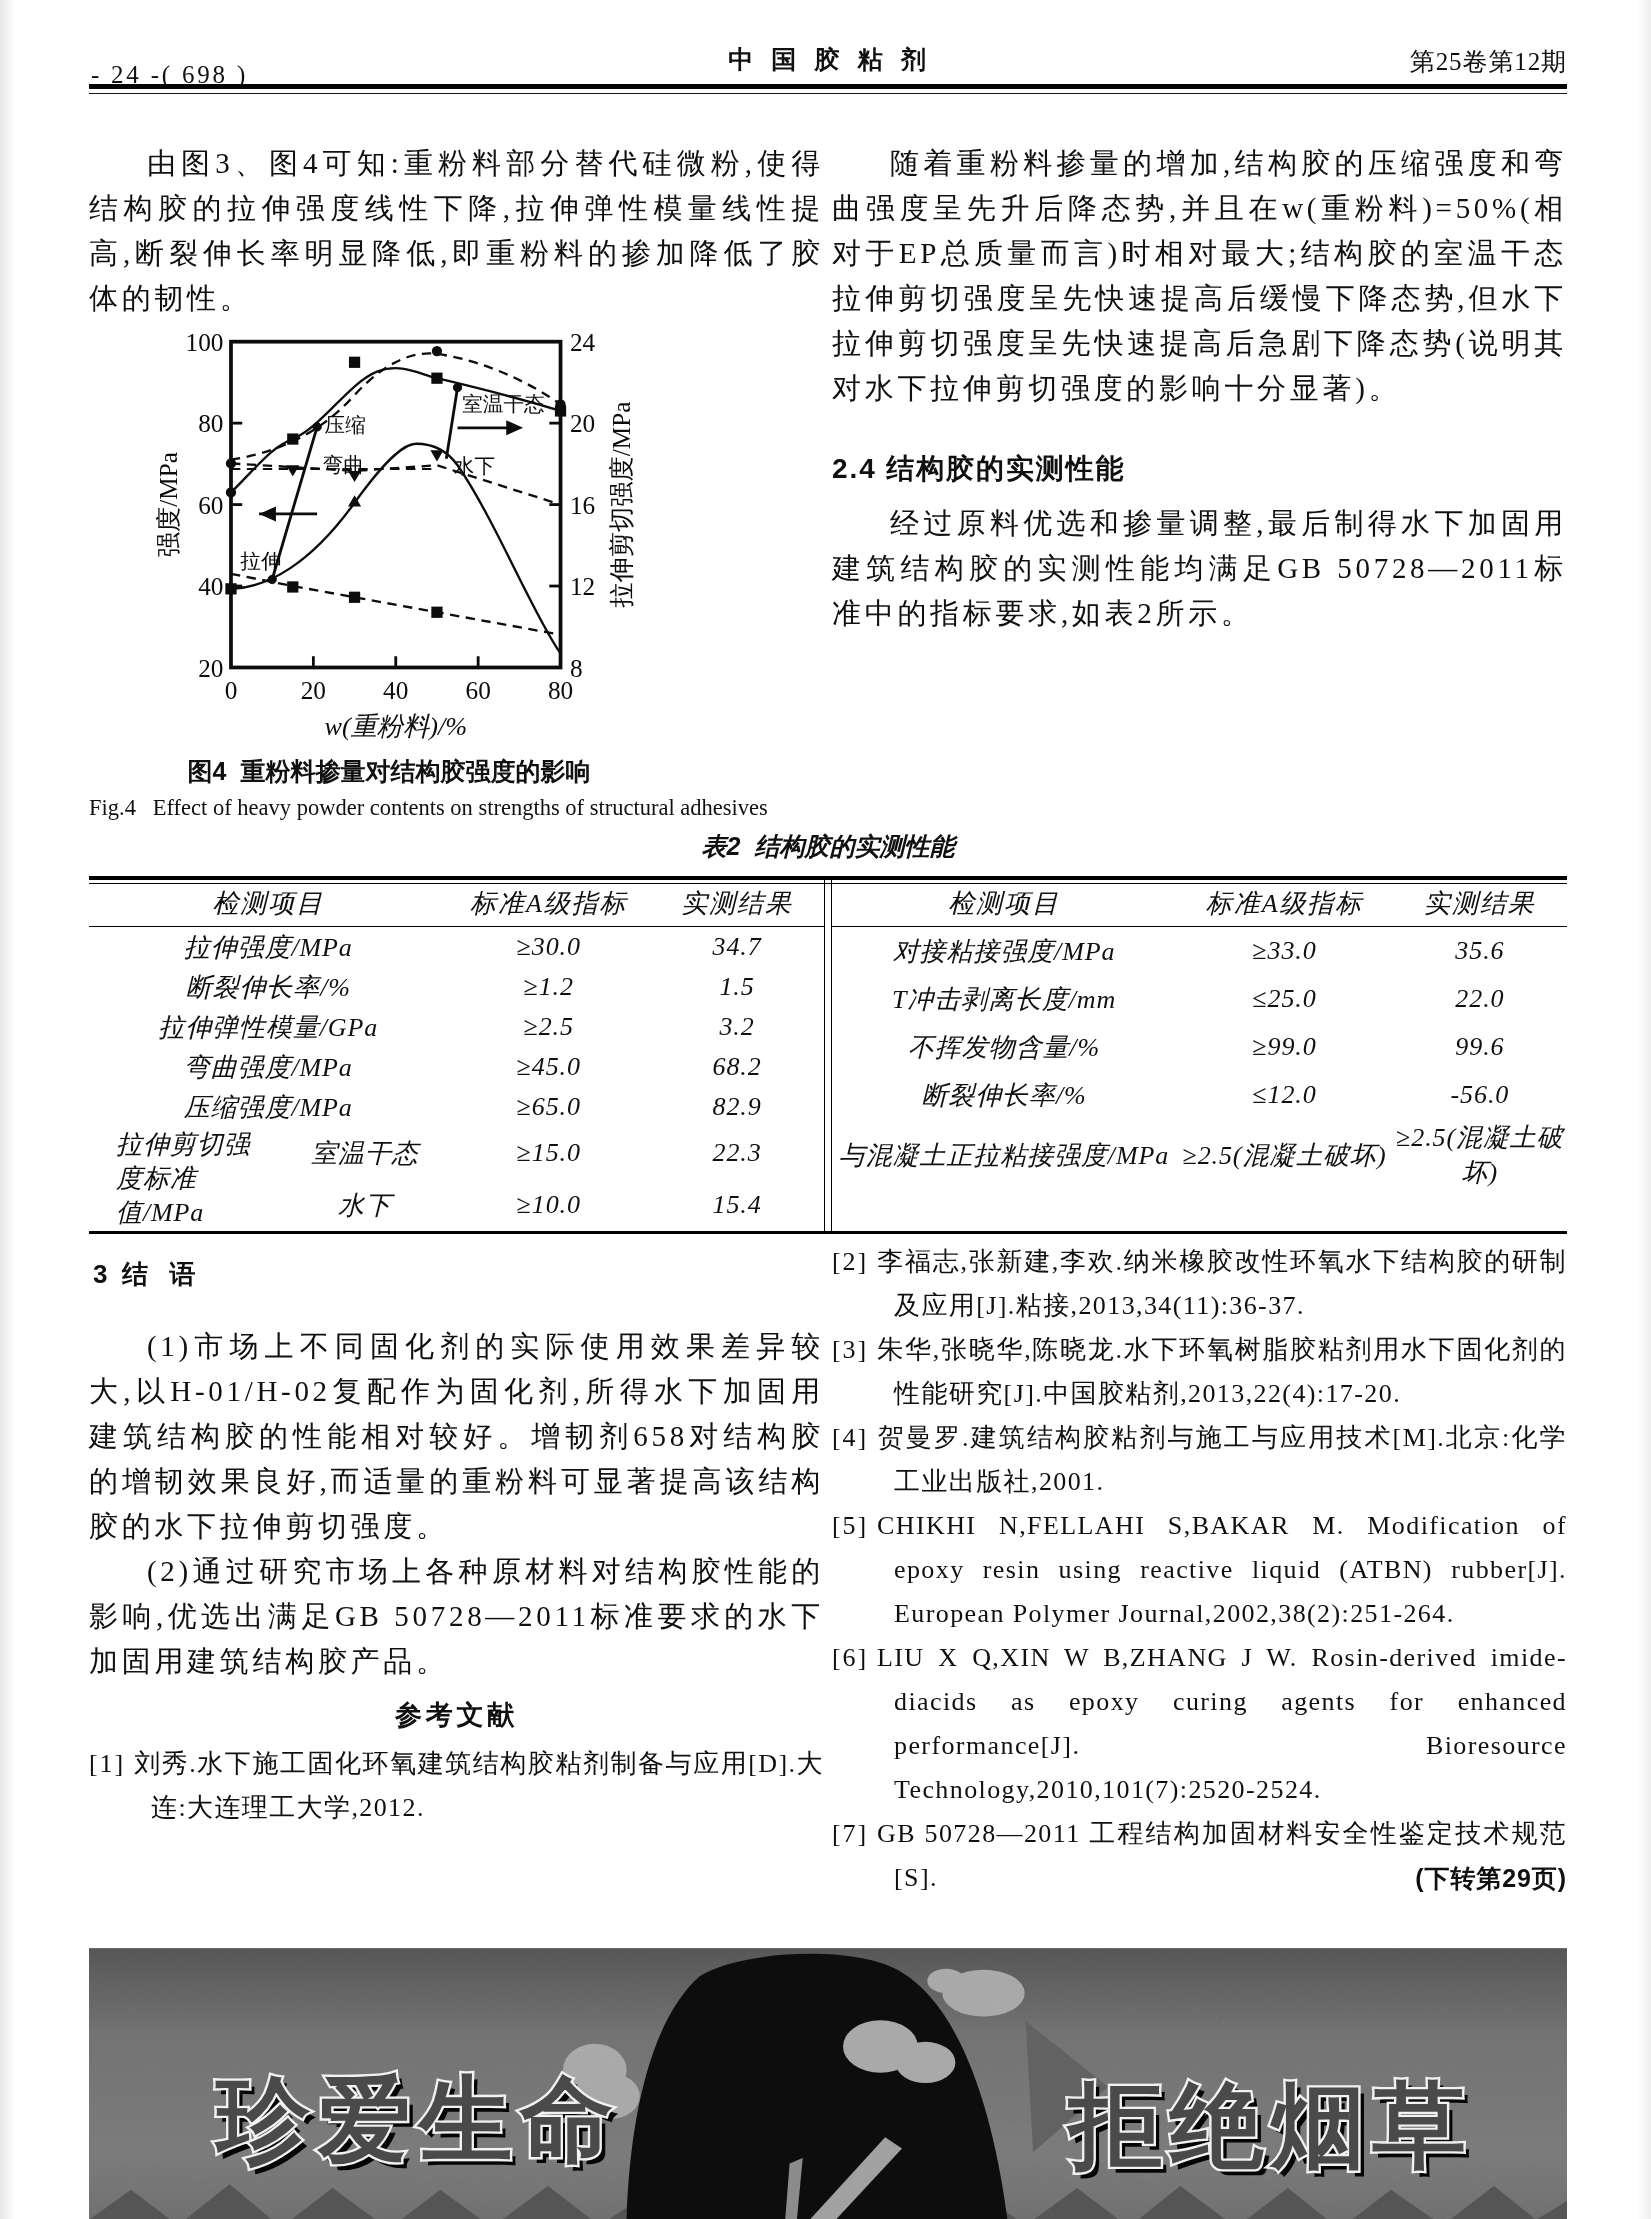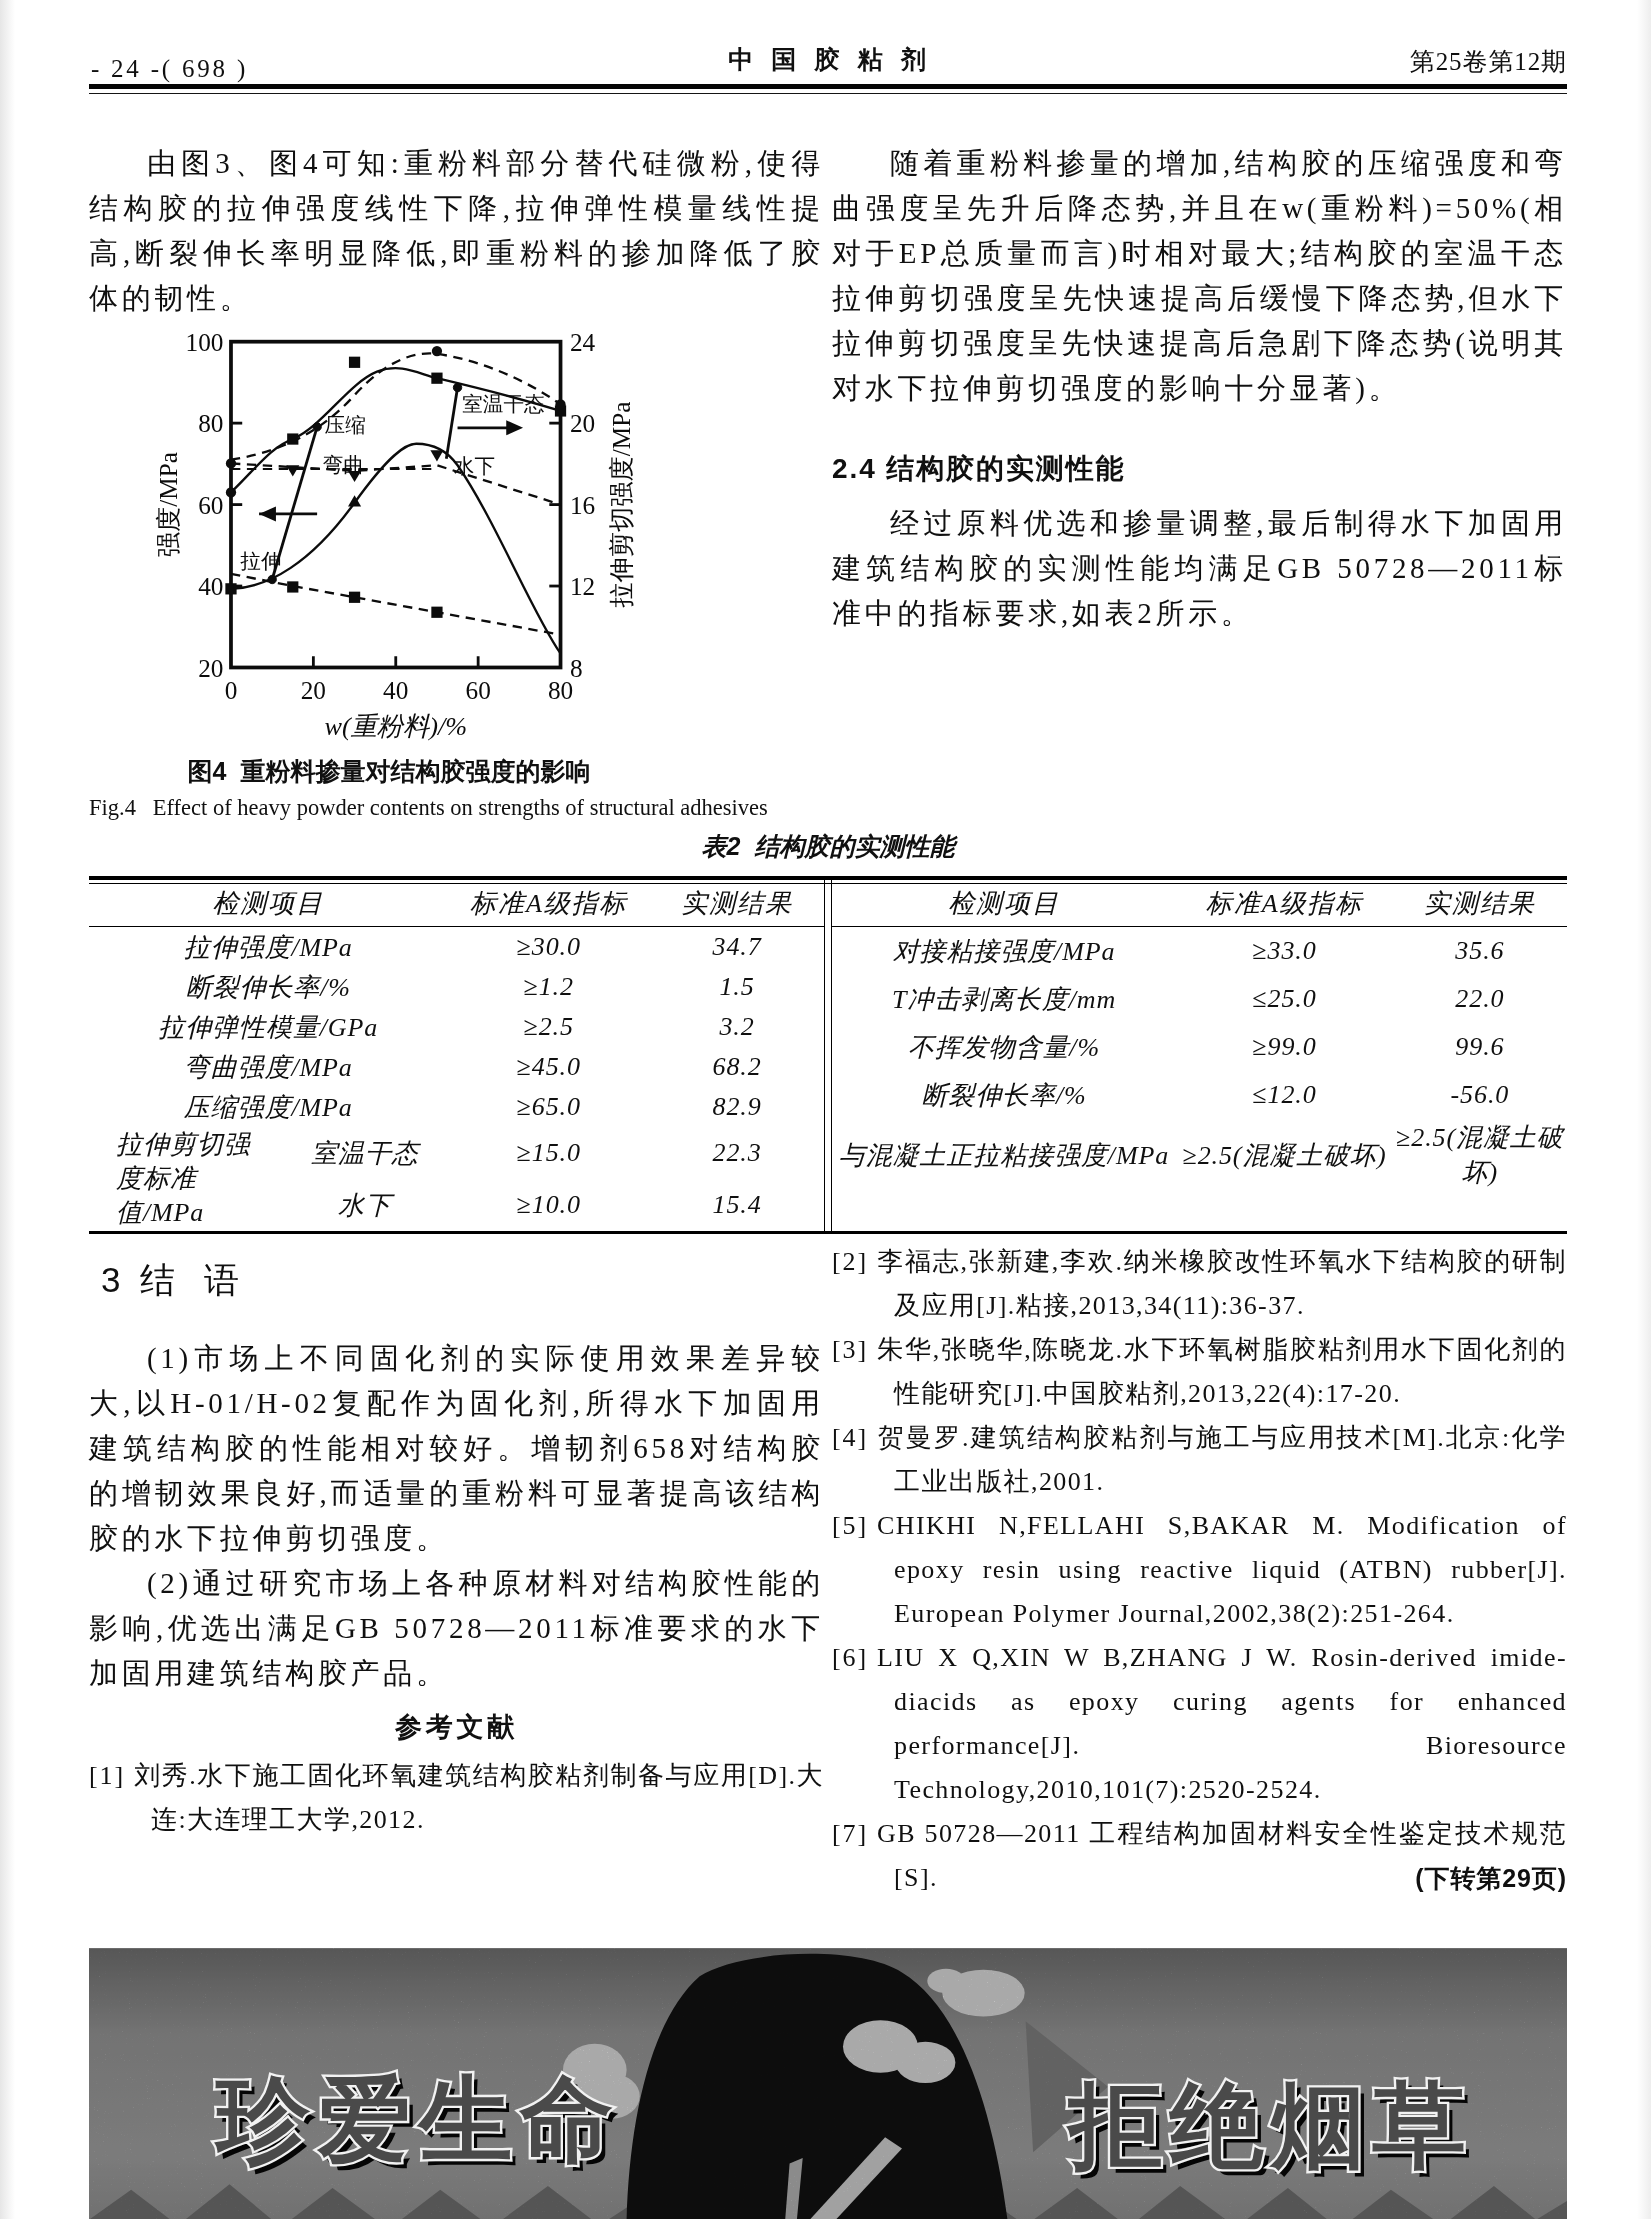--- a/index.html
+++ b/index.html
@@ -5,21 +5,21 @@
   html,body{margin:0;padding:0;}
   body{
     width:1652px;height:2220px;position:relative;
     background:linear-gradient(90deg,#e6e6e6 0px,#ffffff 15px,#ffffff 1637px,#ececec 1652px);
     font-family:"Liberation Serif","DejaVu Serif",serif;
     color:#101010;
     overflow:hidden;
   }
   
   .page-header{position:absolute;top:41px;left:89px;width:1478px;height:39px;font-size:25px;}
-  .page-header .ph-left{position:absolute;left:1.9px;top:14px;letter-spacing:2.8px;}
+  .page-header .ph-left{position:absolute;left:1.9px;top:20px;letter-spacing:2.8px;}
   .page-header .ph-center{position:absolute;left:0;right:0;top:1.9px;text-align:center;font-weight:bold;letter-spacing:1.9px;white-space:pre;}
   .page-header .ph-right{position:absolute;right:0;top:3.7px;letter-spacing:0.9px;}
   .header-rule{position:absolute;top:84px;left:89px;width:1478px;height:3.7px;border-top:5.6px solid #050505;border-bottom:1.9px solid #151515;}
   
   .col{position:absolute;width:735px;}
   .col-left-upper{left:89px;top:141px;}
   .col-right-upper{left:832px;top:141px;}
   .para{font-size:29px;line-height:45px;letter-spacing:3.7px;text-align:justify;text-indent:2em;margin:0;}
   .sec-head{font-family:"Liberation Sans","DejaVu Sans",sans-serif;font-weight:bold;font-size:28px;margin:39px 0 13px 0;letter-spacing:1.9px;}
   
@@ -37,21 +37,21 @@
   .tbl{width:100%;border-collapse:collapse;table-layout:fixed;font-size:26px;}
   .tbl th{font-weight:normal;height:44px;border-bottom:1.9px solid #000;font-size:26px;letter-spacing:1.9px;}
   .tbl td{text-align:center;vertical-align:middle;letter-spacing:0.9px;}
   .tbl-left td{height:38px;}
   .tbl-right td{height:46px;}
   .shear-label span{display:block;line-height:34px;text-align:left;padding-left:26px;letter-spacing:0.9px;}
   .tbl-divider{width:5.6px;border-left:1.9px solid #000;border-right:1.9px solid #000;}
   
   .col-left-lower{left:89px;top:1257px;}
   .col-right-lower{left:832px;top:1240px;}
-  .conclusion-head{font-family:"Liberation Sans","DejaVu Sans",sans-serif;font-weight:normal;font-size:35px;margin:0 0 32px 12px;white-space:pre;}
+  .conclusion-head{font-family:"Liberation Sans","DejaVu Sans",sans-serif;font-weight:bold;font-size:26px;margin:0 0 32px 4px;white-space:pre;}
   .refs-head{text-align:center;font-family:"Liberation Sans","DejaVu Sans",sans-serif;font-weight:bold;font-size:27px;margin:13px 0 9.4px 0;letter-spacing:3.7px;}
   .ref{font-size:26px;line-height:44px;text-align:justify;padding-left:62px;text-indent:-62px;letter-spacing:1.4px;position:relative;}
   .ref .ref-no{display:inline-block;width:45px;text-indent:0;letter-spacing:1.9px;}
   .turn-note{position:absolute;right:0;bottom:0;font-family:"Liberation Sans","DejaVu Sans",sans-serif;font-weight:bold;font-size:25px;letter-spacing:0.9px;text-indent:0;}
   
   .banner{position:absolute;left:89px;top:1948px;width:1478px;height:345px;}
   .banner svg{display:block;}
 </style>
 </head>
 <body>

